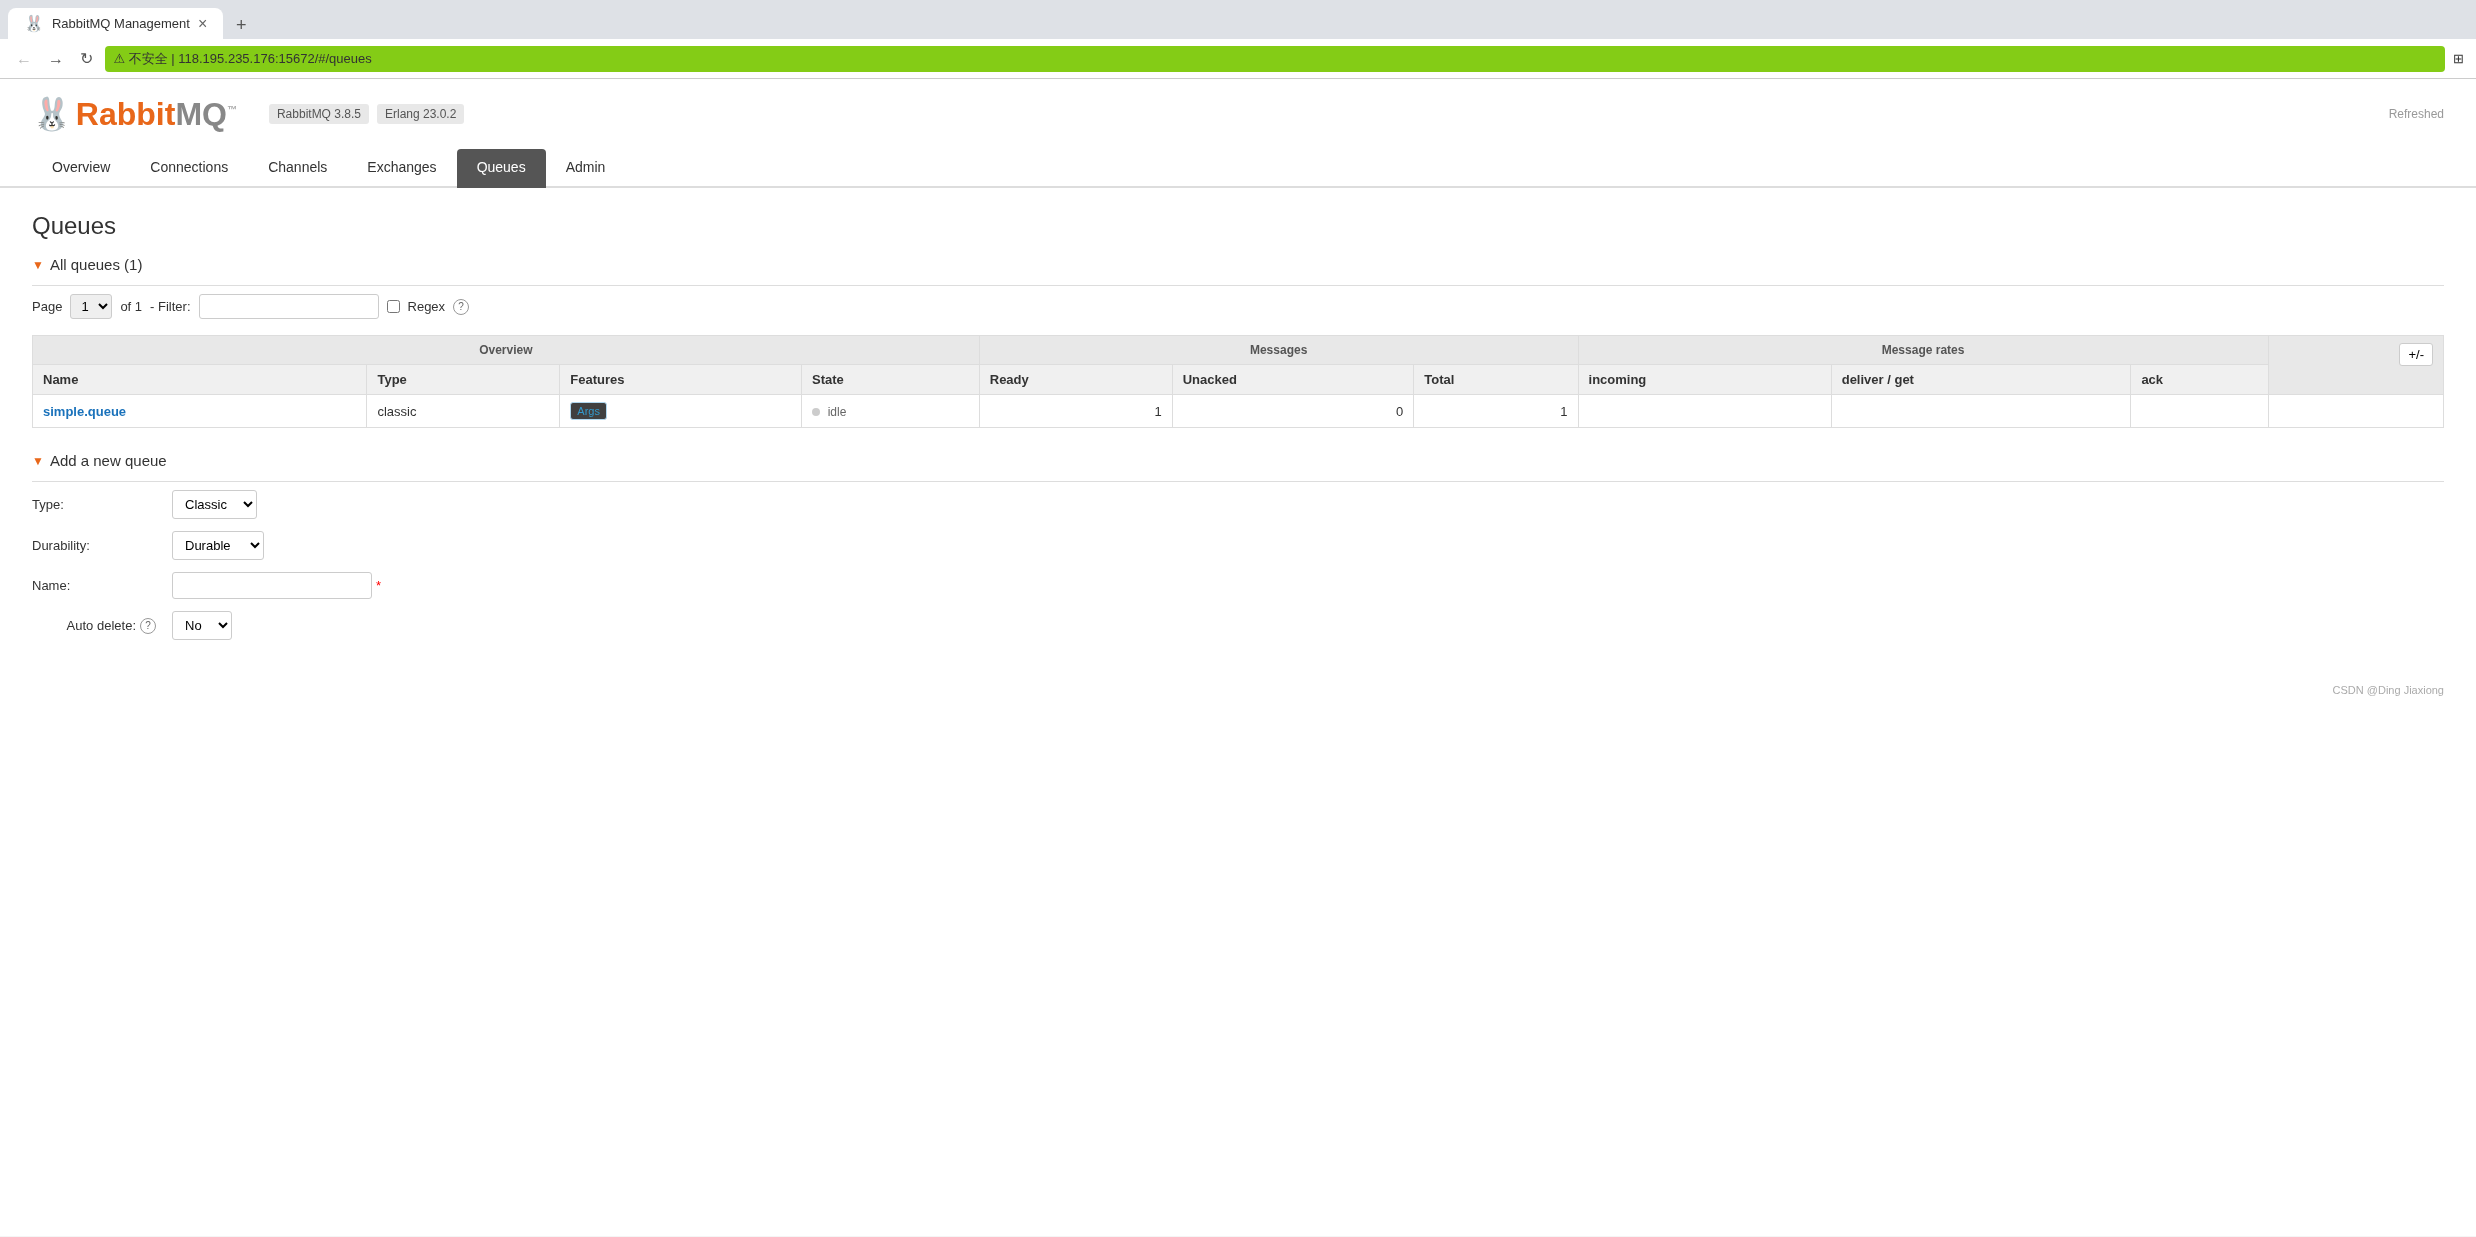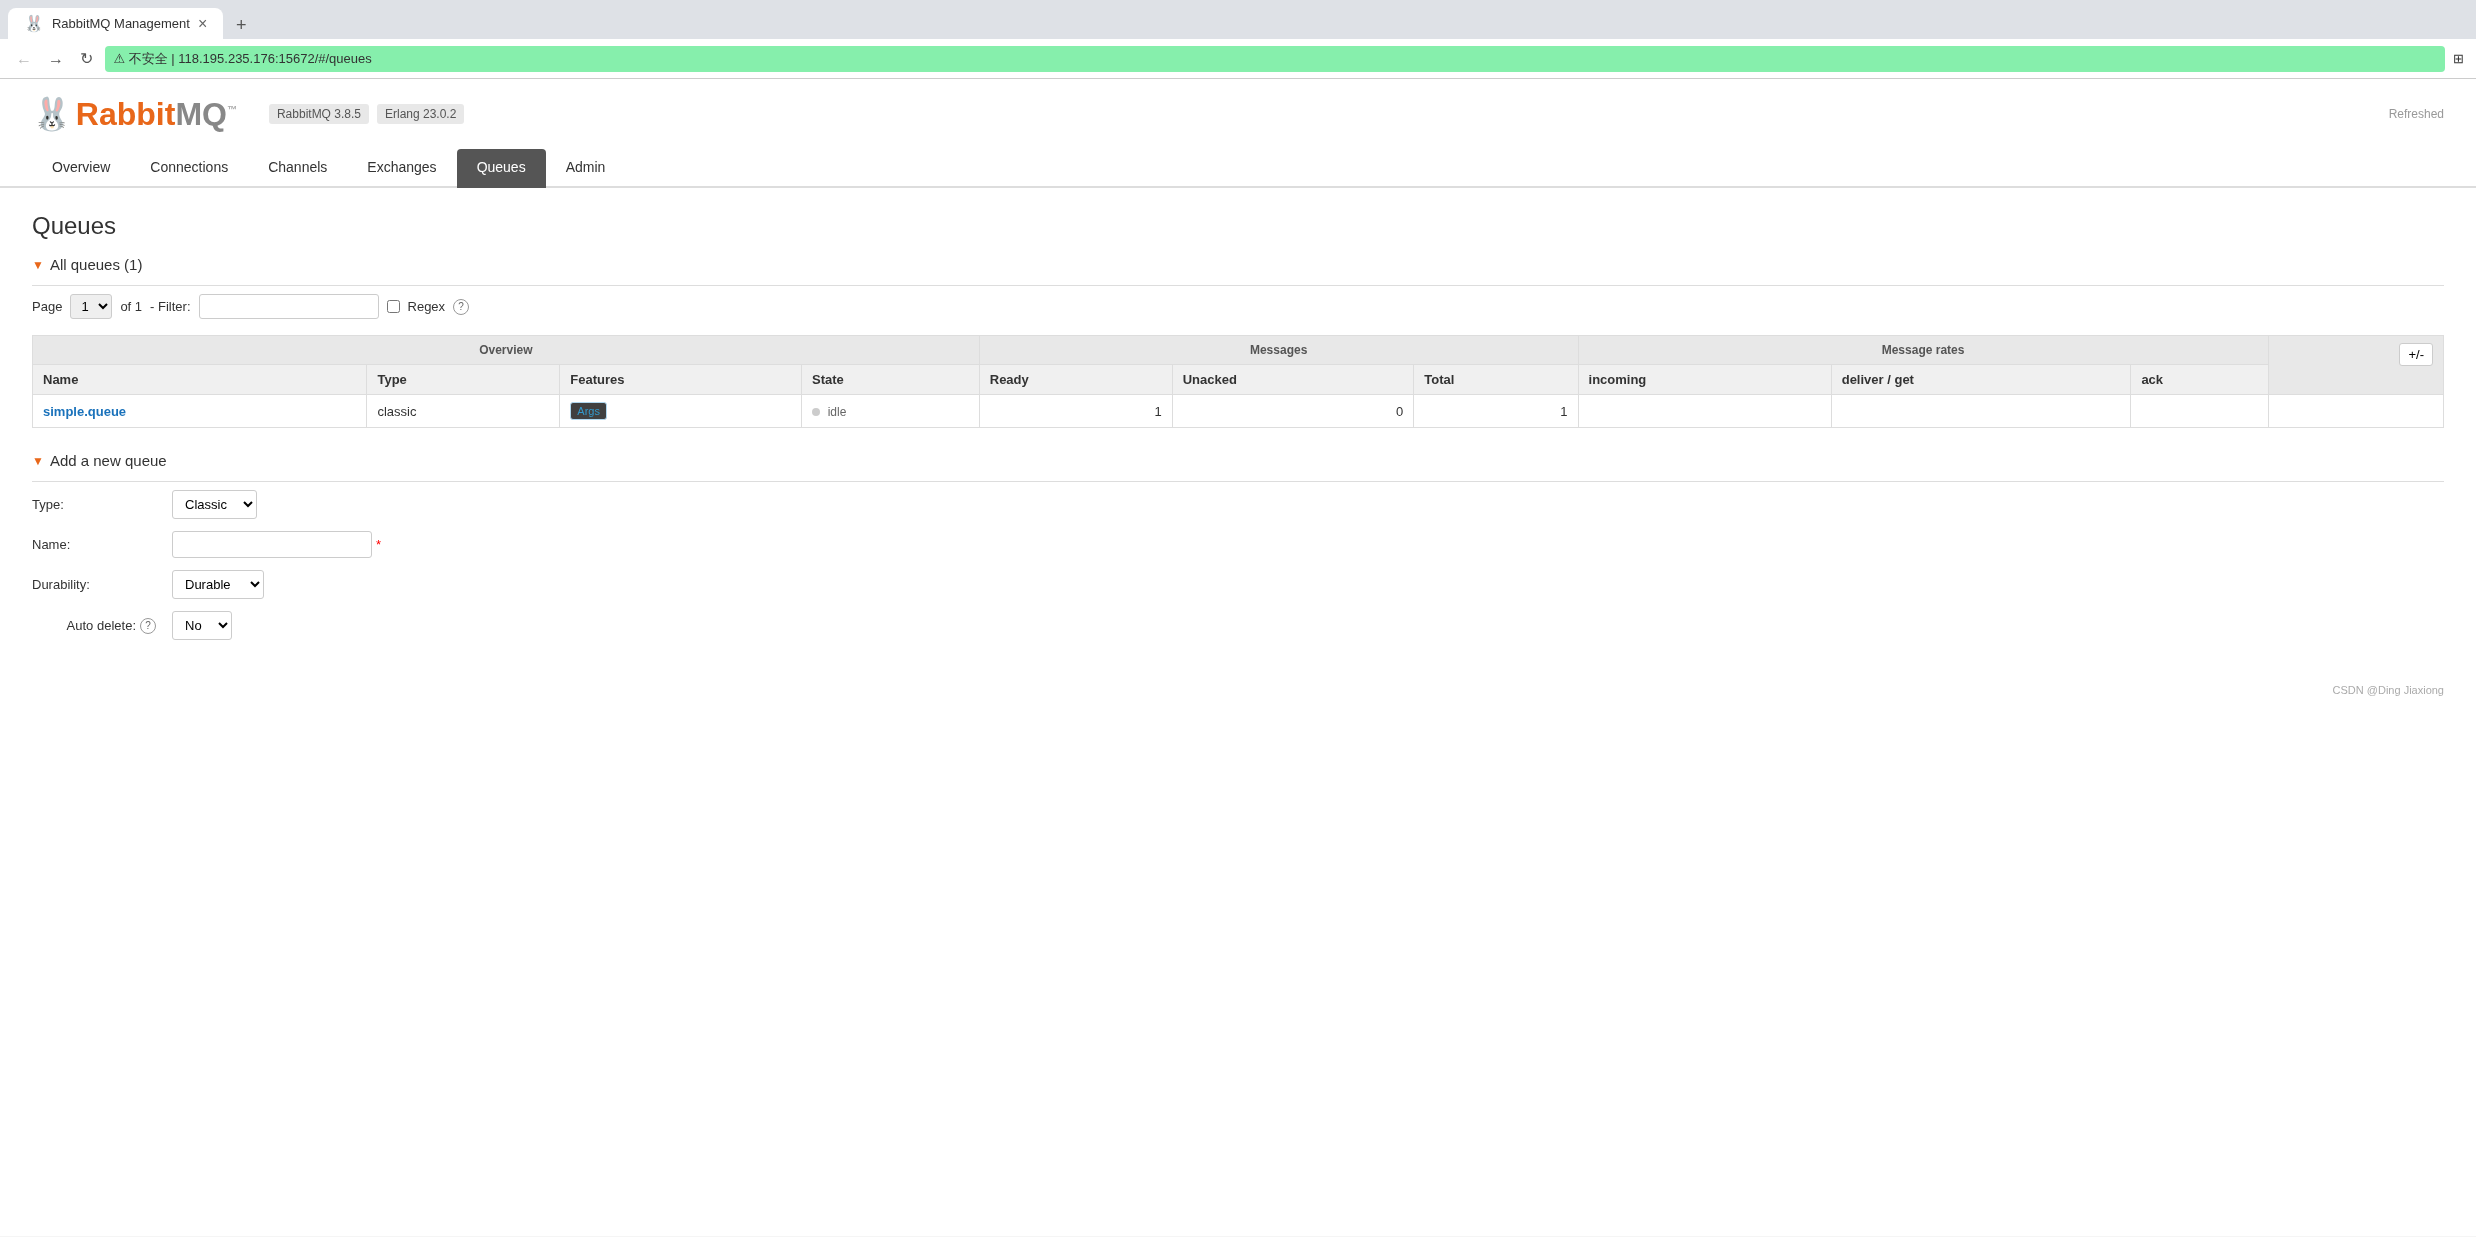--- a/index.html
+++ b/index.html
@@ -9,21 +9,21 @@
     .browser-chrome { background: #dee1e6; padding: 0; }
     .browser-tab-bar { display: flex; align-items: flex-end; padding: 8px 0 0 8px; background: #dee1e6; }
     .browser-tab { display: flex; align-items: center; background: #fff; border-radius: 8px 8px 0 0; padding: 6px 16px; font-size: 13px; gap: 8px; min-width: 180px; }
     .browser-tab .tab-favicon { color: #e8671a; font-size: 16px; }
     .browser-tab .tab-title { flex: 1; font-size: 13px; color: #333; }
     .browser-tab .tab-close { color: #666; cursor: pointer; font-size: 16px; }
     .browser-tab-new { display: flex; align-items: center; justify-content: center; width: 28px; height: 28px; font-size: 18px; color: #555; cursor: pointer; margin-left: 4px; }
     .browser-address-bar { display: flex; align-items: center; background: #fff; padding: 6px 12px; gap: 8px; border-bottom: 1px solid #ccc; }
     .browser-nav-btn { color: #555; font-size: 16px; cursor: pointer; padding: 4px; }
     .browser-nav-btn.disabled { color: #bbb; cursor: default; }
-    .address-input { flex: 1; border: none; outline: none; font-size: 13px; color: #333; background: #86efac; padding: 4px 8px; border-radius: 4px; }
+    .address-input { flex: 1; border: none; outline: none; font-size: 13px; color: #333; background: #84cc16; padding: 4px 8px; border-radius: 4px; }
     .browser-ext { margin-left: auto; }
 
     
     .page { background: #fff; min-height: calc(100vh - 80px); }
 
     
     .site-header { display: flex; align-items: center; padding: 16px 32px; background: #fff; justify-content: space-between; }
     .logo { display: flex; align-items: center; gap: 4px; }
     .logo-icon { color: #e8671a; font-size: 32px; font-weight: bold; }
     .logo-text { font-size: 32px; font-weight: bold; }
@@ -213,31 +213,31 @@
 
       <div class="form-row">
         <span class="form-label">Type:</span>
         <select class="form-select">
           <option>Classic</option>
           <option>Quorum</option>
         </select>
       </div>
 
       <div class="form-row">
-        <span class="form-label">Name:</span>
-        <input type="text" class="form-input" style="">
-        <span class="required-star">*</span>
-      </div>
-
-      <div class="form-row">
         <span class="form-label">Durability:</span>
         <select class="form-select">
           <option>Durable</option>
           <option>Transient</option>
         </select>
+      </div>
+
+      <div class="form-row">
+        <span class="form-label">Name:</span>
+        <input type="text" class="form-input" style="">
+        <span class="required-star">*</span>
       </div>
 
       <div class="form-row">
         <div class="form-label-help">
           <span>Auto delete:</span>
           <span class="help-icon">?</span>
         </div>
         <select class="form-select">
           <option>No</option>
           <option>Yes</option>

